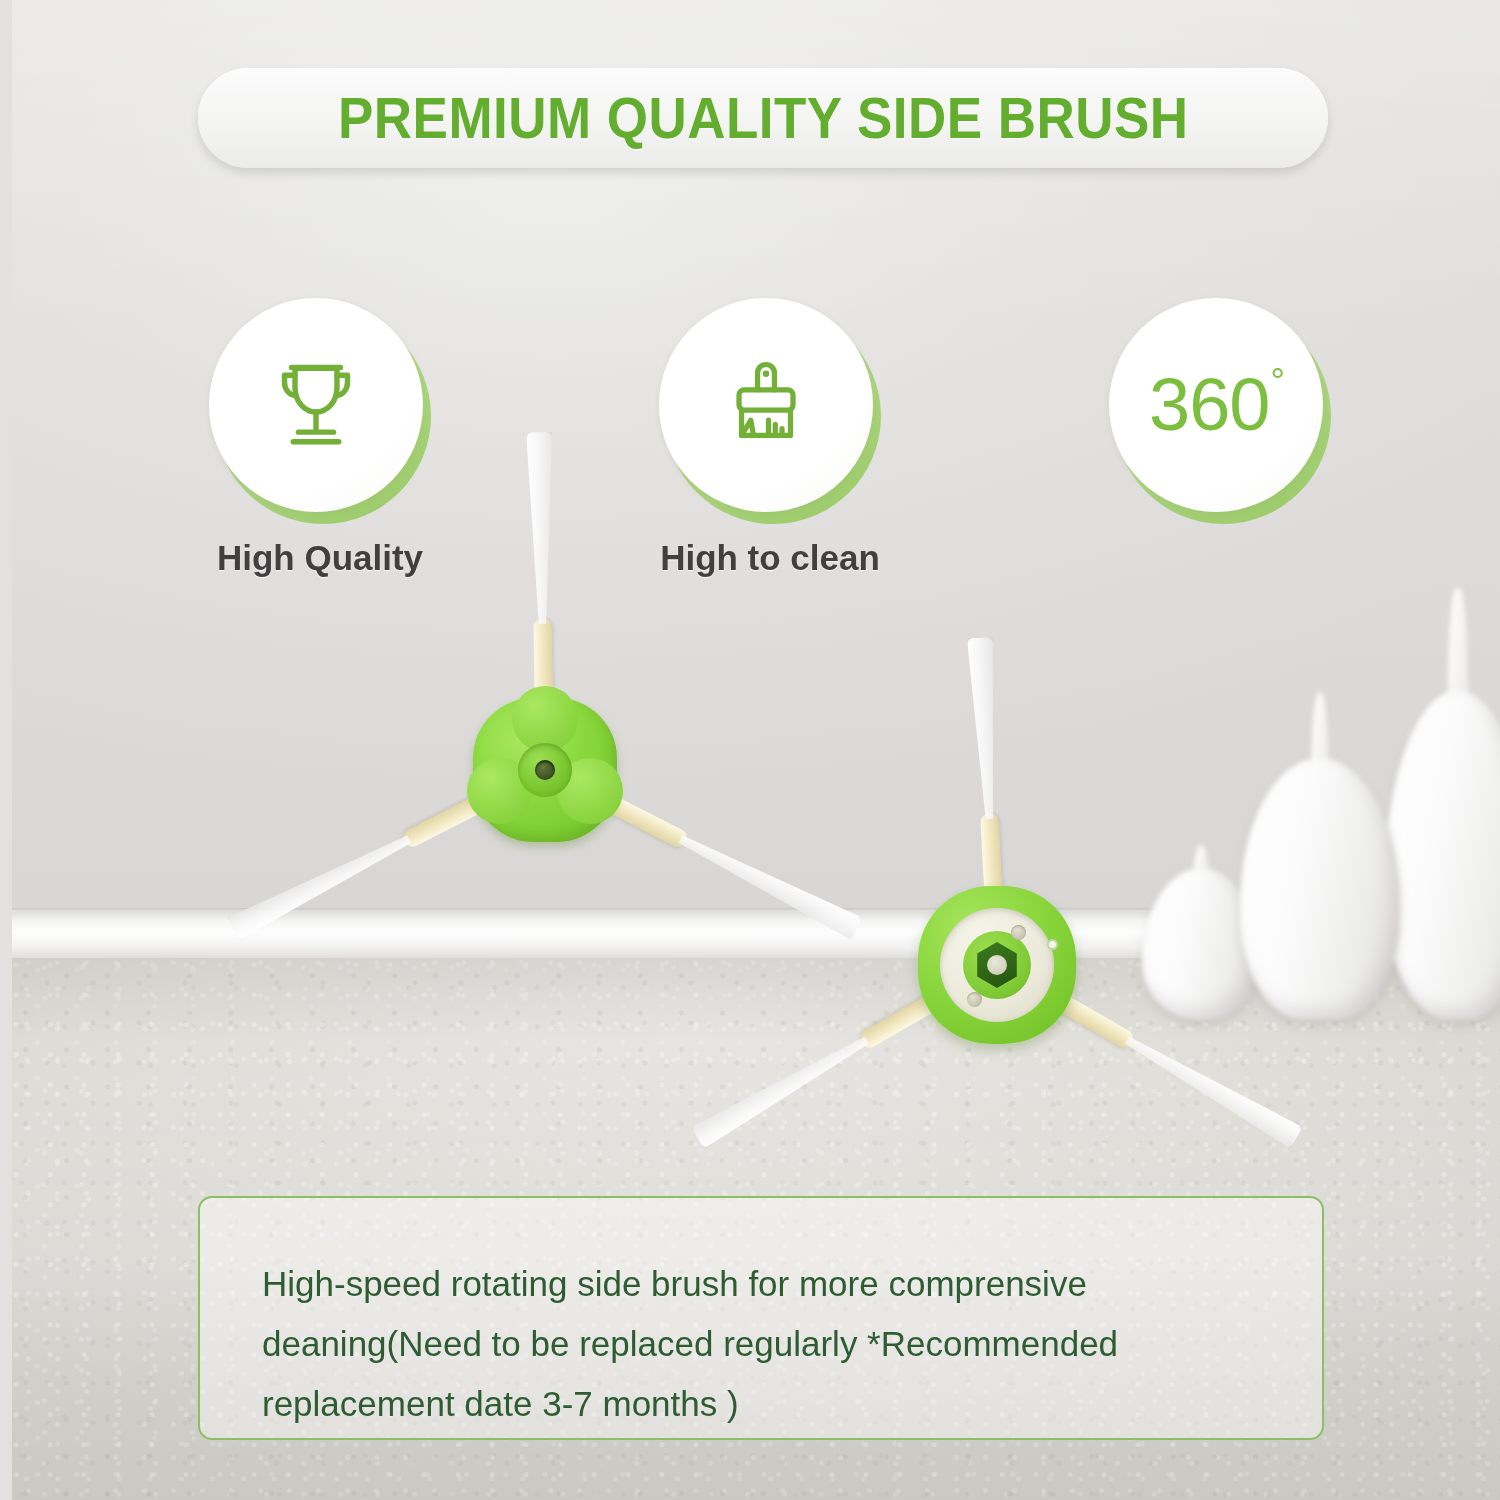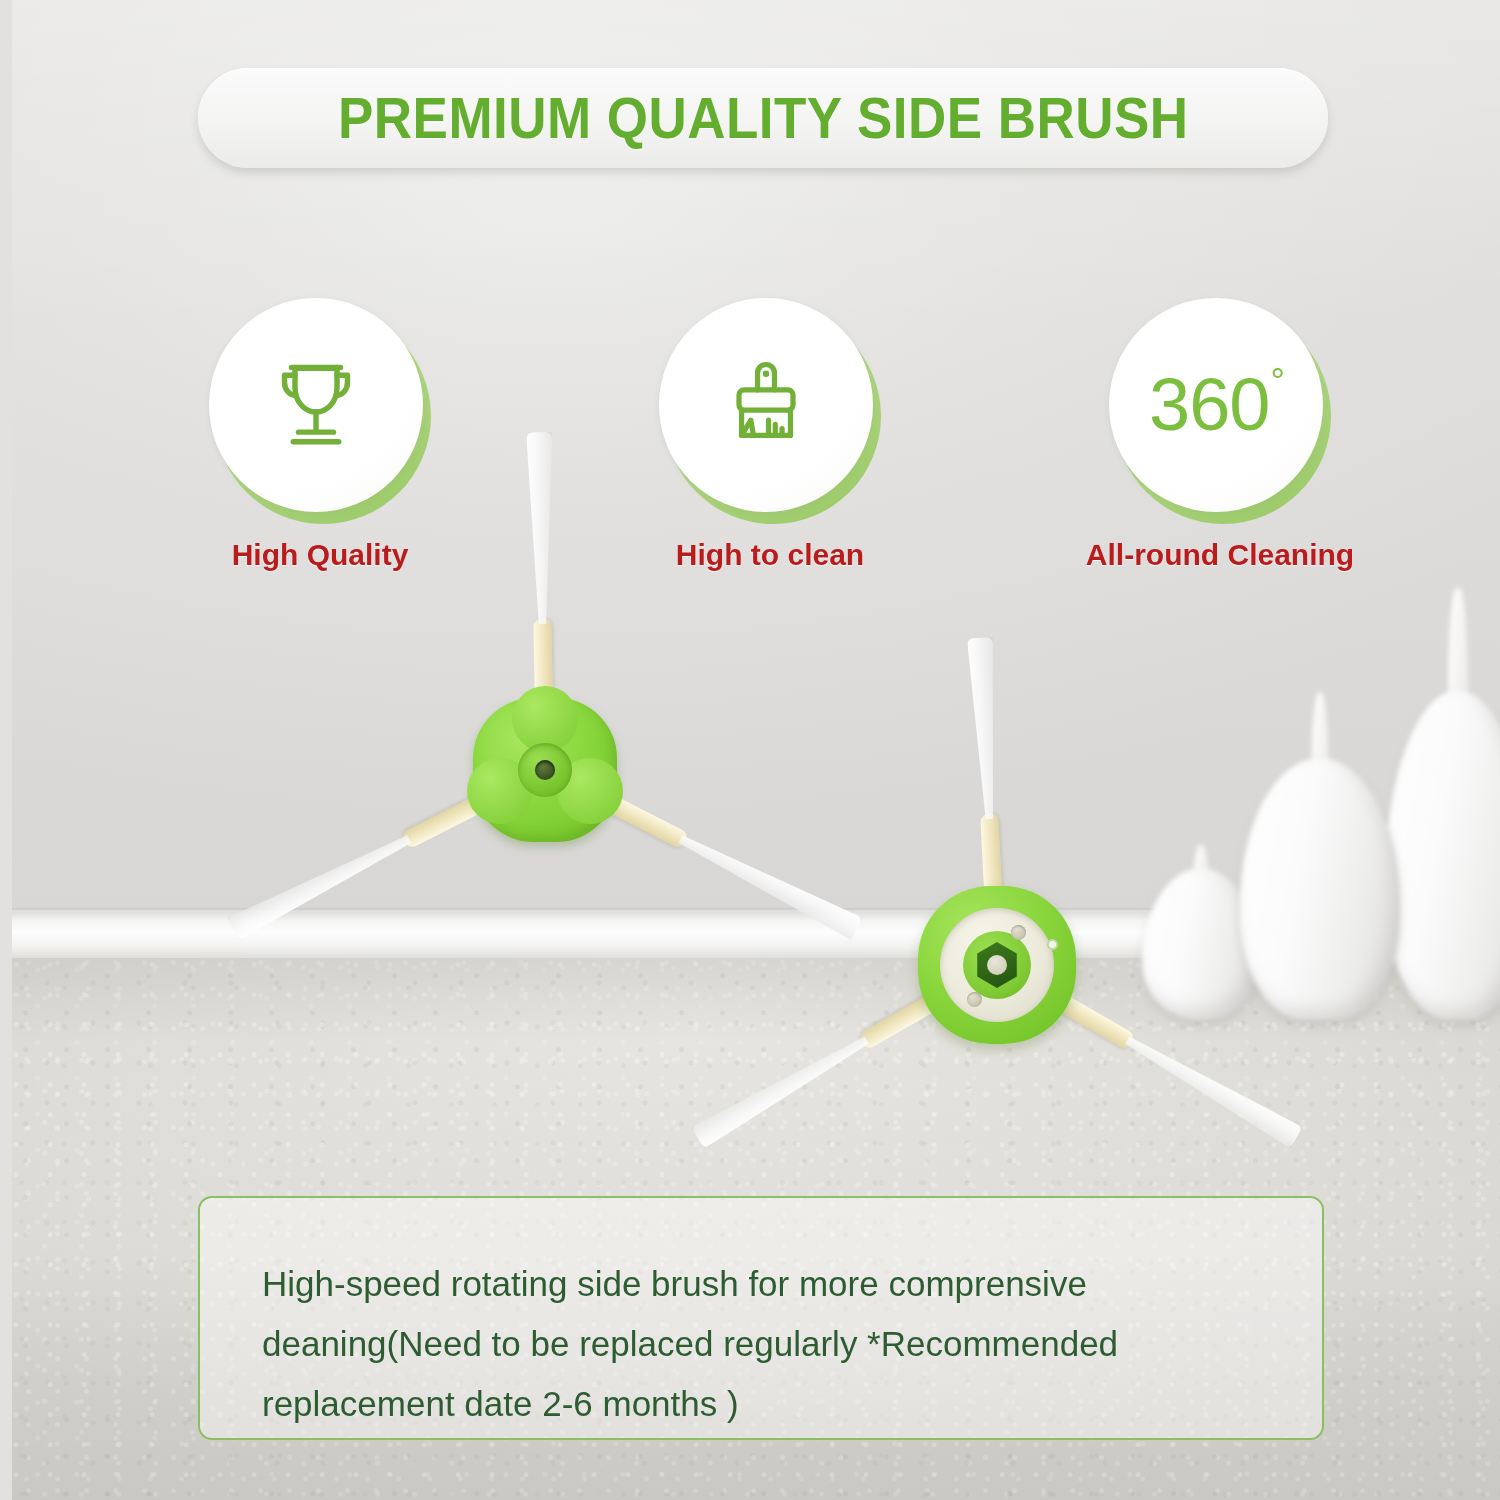--- a/index.html
+++ b/index.html
@@ -129,21 +129,21 @@
   }
   .badge svg { display:block; }
   .badge .num360 {
     font-size:74px; color:#7cbf3f; font-weight:400; letter-spacing:-1px;
     position:relative; line-height:1;
   }
   .badge .num360 .deg {
     font-size:36px; vertical-align:super; position:relative; top:-10px; left:1px;
   }
   .feature-label {
-    margin-top:18px; font-size:30px; font-weight:bold; color:#b91c1c;
+    margin-top:18px; font-size:35px; font-weight:bold; color:#404040;
     white-space:nowrap; text-shadow:0 1px 1px rgba(255,255,255,.85);
   }
 
   
   .brush { position:absolute; }
   .arm { position:absolute; left:0; top:0; transform-origin:0 50%; }
   .arm .stem {
     position:absolute; left:0; top:-9px; height:18px;
     border-radius:9px;
     background:linear-gradient(180deg,#fdf8e2 0%,#f2e9c4 45%,#e2d5a4 100%);
@@ -313,21 +313,20 @@
       <div class="feature-label">High to clean</div>
     </div>
 
     <div class="feature f3">
       <div class="badge-wrap">
         <div class="badge-ring"></div>
         <div class="badge">
           <span class="num360"><span>360</span><span class="deg">°</span></span>
         </div>
       </div>
-      <div class="feature-label">All-round Cleaning</div>
     </div>
 
   </div>
 
   <div class="brush" id="brush1">
 
     <div class="arm" style="transform:rotate(-91deg);">
       <div class="stem" style="width:152px;"></div>
       <div class="bristle" style="left:146px; width:192px;
            clip-path:polygon(0 36%, 100% 0%, 100% 100%, 0 64%);"></div>
@@ -371,16 +370,16 @@
     <div class="hub2-disc"></div>
     <div class="screw" style="left:14px; top:-40px;"></div>
     <div class="screw" style="left:-30px; top:27px;"></div>
     <div class="dot-s" style="left:50px; top:-26px;"></div>
     <div class="hub2-inner"></div>
     <div class="hub2-hex"></div>
     <div class="hub2-pin"></div>
   </div>
 
   <div class="callout">
-    <p>High-speed rotating side brush for more comprensive deaning(Need to be replaced regularly *Recommended replacement date 2-6 months )</p>
+    <p>High-speed rotating side brush for more comprensive deaning(Need to be replaced regularly *Recommended replacement date 3-7 months )</p>
   </div>
 
 </div>
 
 </body></html>

